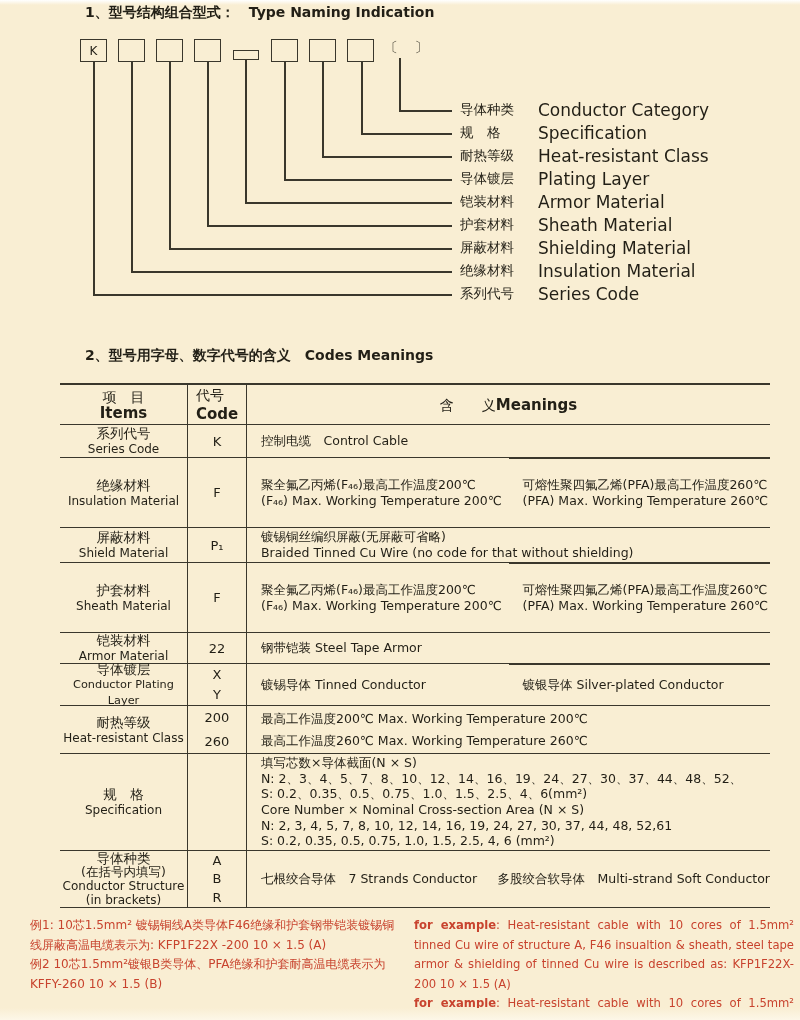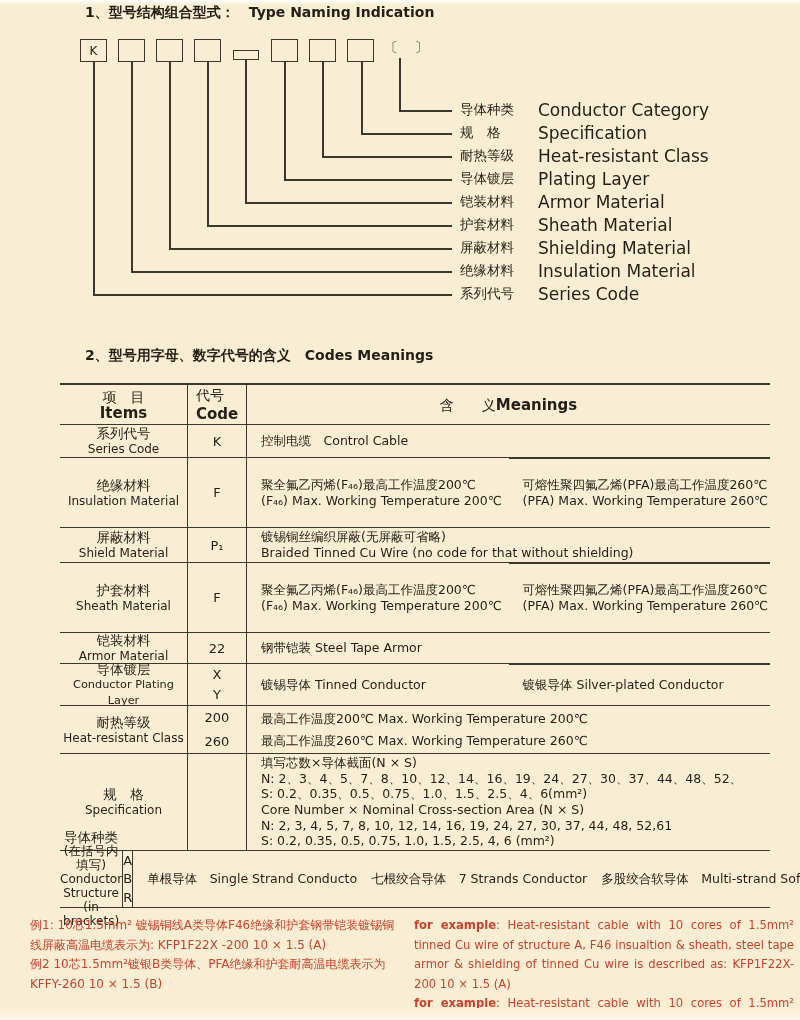--- a/index.html
+++ b/index.html
@@ -310,23 +310,20 @@
         <span class="en">Conductor Structure</span>
         <span class="en">(in brackets)</span>
       </div>
       <div class="c2">
         <span>A</span>
         <span>B</span>
         <span>R</span>
       </div>
       <div class="c3" style="padding:3px 0;">
         <div class="sub" style="border:none;">
-            <span class="mline">单根导体　Single Strand Conducto</span>
-          </div>
-        <div class="sub" style="border:none;">
             <span class="mline">七根绞合导体　7 Strands Conductor</span>
           </div>
         <div class="sub" style="border:none;">
             <span class="mline">多股绞合软导体　Multi-strand Soft Conductor</span>
           </div>
       </div>
     </div>
   </div>
 
   <div class="fnote fnote-left">

